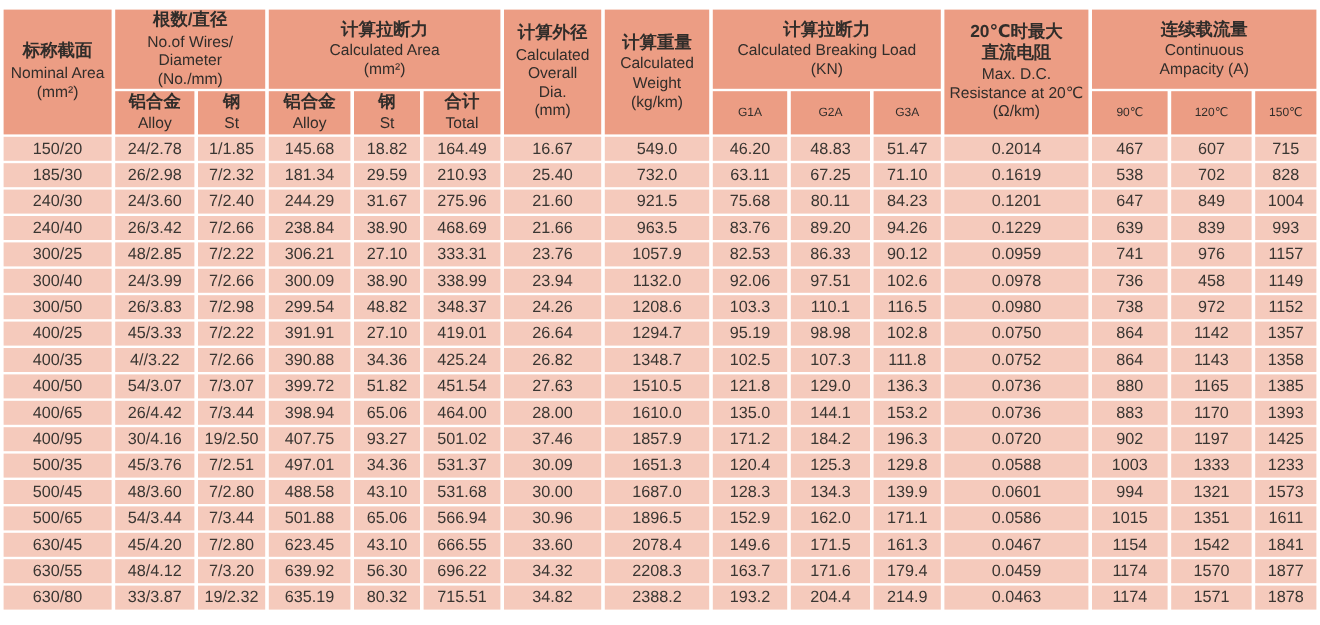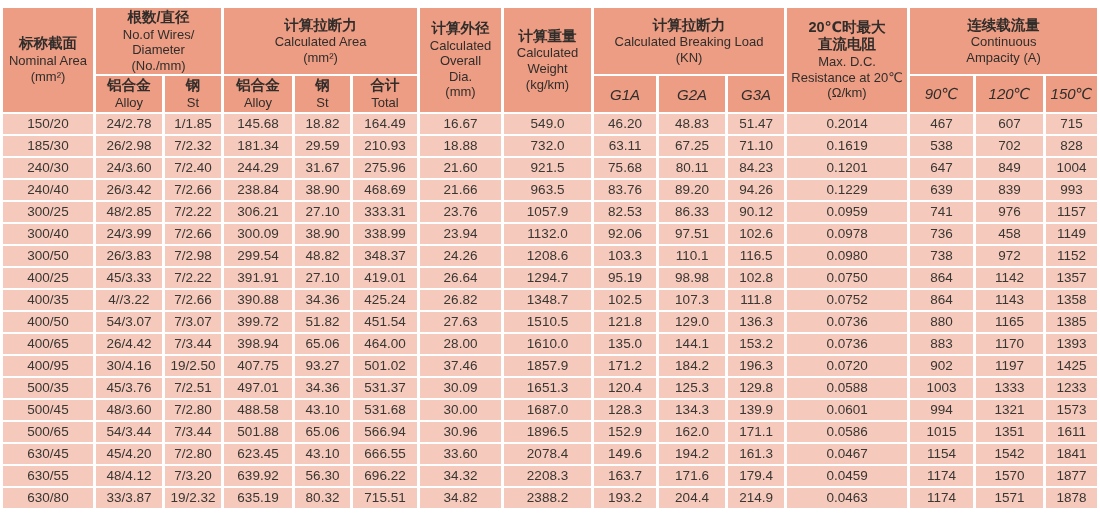--- a/index.html
+++ b/index.html
@@ -22,21 +22,21 @@
     color: #312d2a;
     vertical-align: middle;
     text-align: center;
     font-weight: 400;
     padding: 1px 0;
   }
   thead tr.group-row th { height: 64px; }
   thead tr.sub-row th  { height: 30px; }
   .zh  { font-size: 14.5px; font-weight: 700; line-height: 1.22; }
   .en  { font-size: 13px;  font-weight: 400; line-height: 1.2; }
-  .sub-label { font-size: 15px; font-weight: 400; font-style: italic; }
+  .sub-label { font-size: 10px; font-weight: 400; }
   td {
     background: #f5cabc;
     color: #3a3632;
     font-size: 13.5px;
     text-align: center;
     vertical-align: middle;
     height: 20px;
     padding: 0;
     white-space: nowrap;
     overflow: hidden;
@@ -171,21 +171,21 @@
         <td>607</td>
         <td>715</td>
       </tr>
       <tr>
         <td>185/30</td>
         <td>26/2.98</td>
         <td>7/2.32</td>
         <td>181.34</td>
         <td>29.59</td>
         <td>210.93</td>
-        <td>18.88</td>
+        <td>25.40</td>
         <td>732.0</td>
         <td>63.11</td>
         <td>67.25</td>
         <td>71.10</td>
         <td>0.1619</td>
         <td>538</td>
         <td>702</td>
         <td>828</td>
       </tr>
       <tr>
@@ -412,21 +412,21 @@
       <tr>
         <td>630/45</td>
         <td>45/4.20</td>
         <td>7/2.80</td>
         <td>623.45</td>
         <td>43.10</td>
         <td>666.55</td>
         <td>33.60</td>
         <td>2078.4</td>
         <td>149.6</td>
-        <td>194.2</td>
+        <td>171.5</td>
         <td>161.3</td>
         <td>0.0467</td>
         <td>1154</td>
         <td>1542</td>
         <td>1841</td>
       </tr>
       <tr>
         <td>630/55</td>
         <td>48/4.12</td>
         <td>7/3.20</td>

